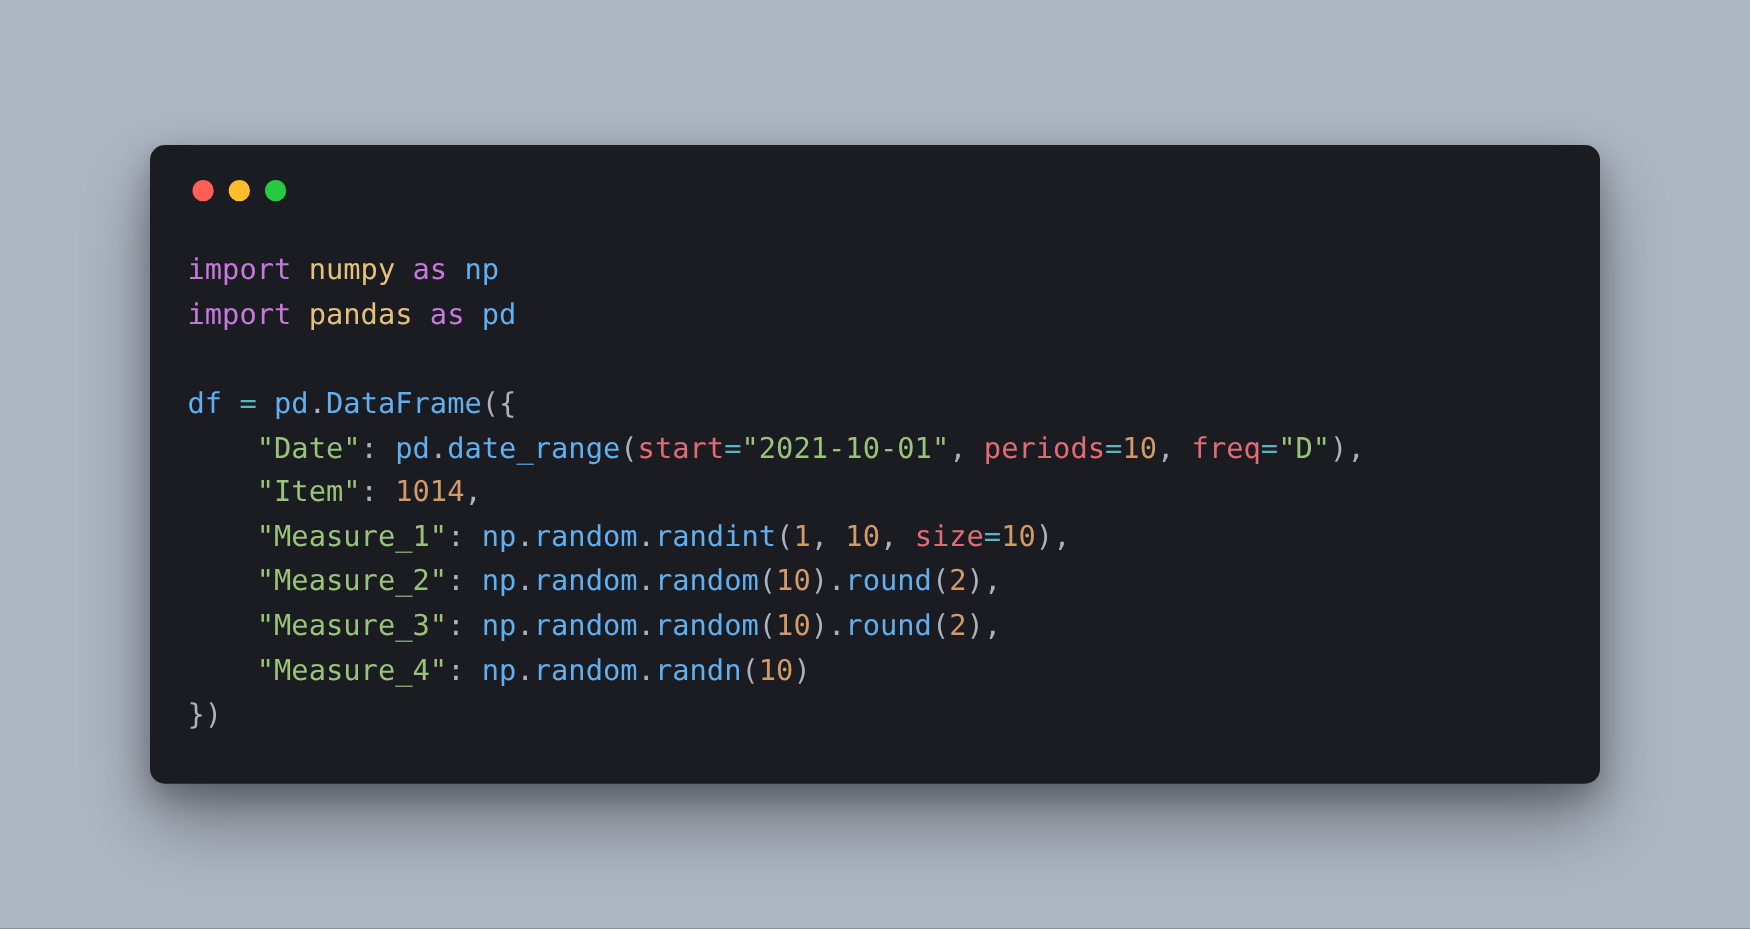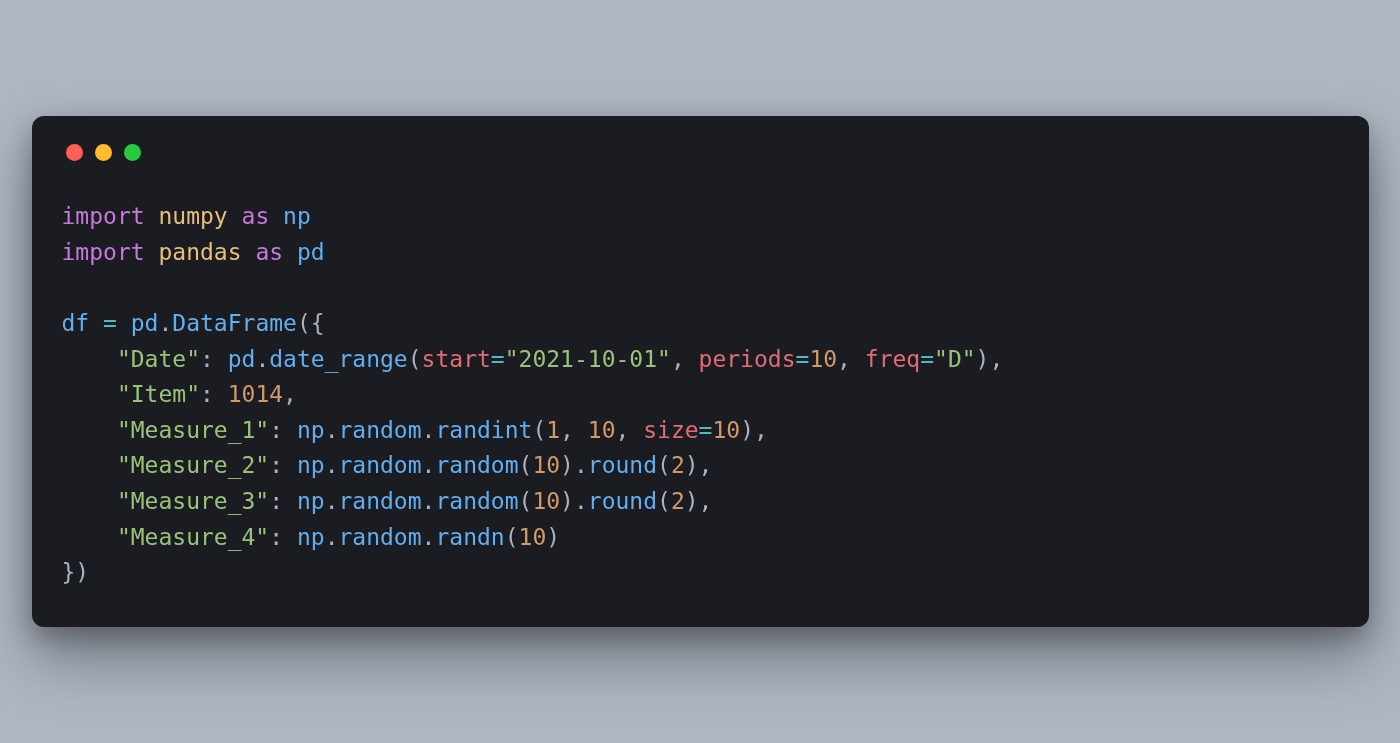--- a/index.html
+++ b/index.html
@@ -6,21 +6,21 @@
   body {
     width: 1400px;
     height: 743px;
     background: #adb6c2;
     display: flex;
     align-items: center;
     justify-content: center;
     font-family: ui-monospace, "SF Mono", Menlo, Consolas, monospace;
   }
   .window {
-    width: 1337px;
+    width: 1160px;
     background: #1b1c22;
     border-radius: 12px;
     box-shadow: 0 30px 60px rgba(0,0,0,0.35), 0 10px 25px rgba(0,0,0,0.25);
     padding: 28px 30px 36px 30px;
   }
   .traffic-lights {
     display: flex;
     gap: 12px;
     margin-bottom: 38px;
     padding-left: 4px;

